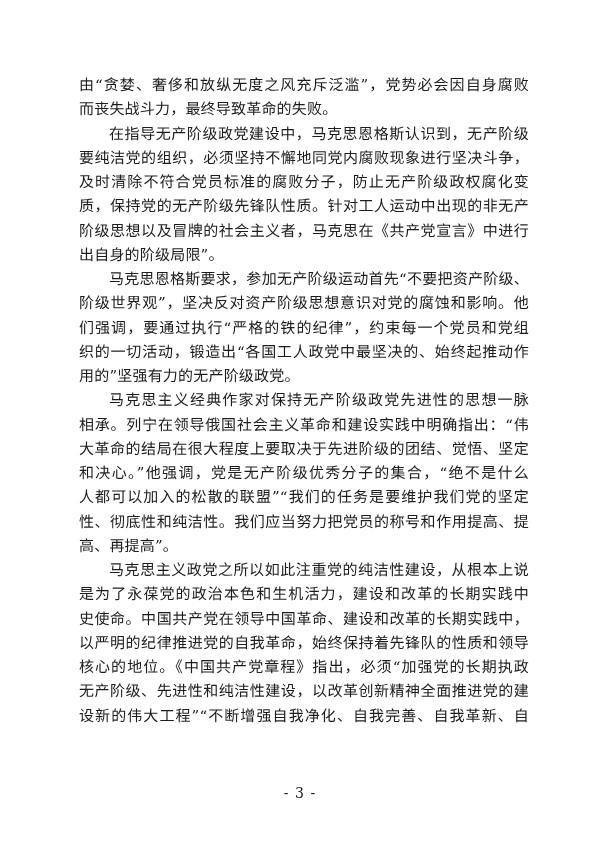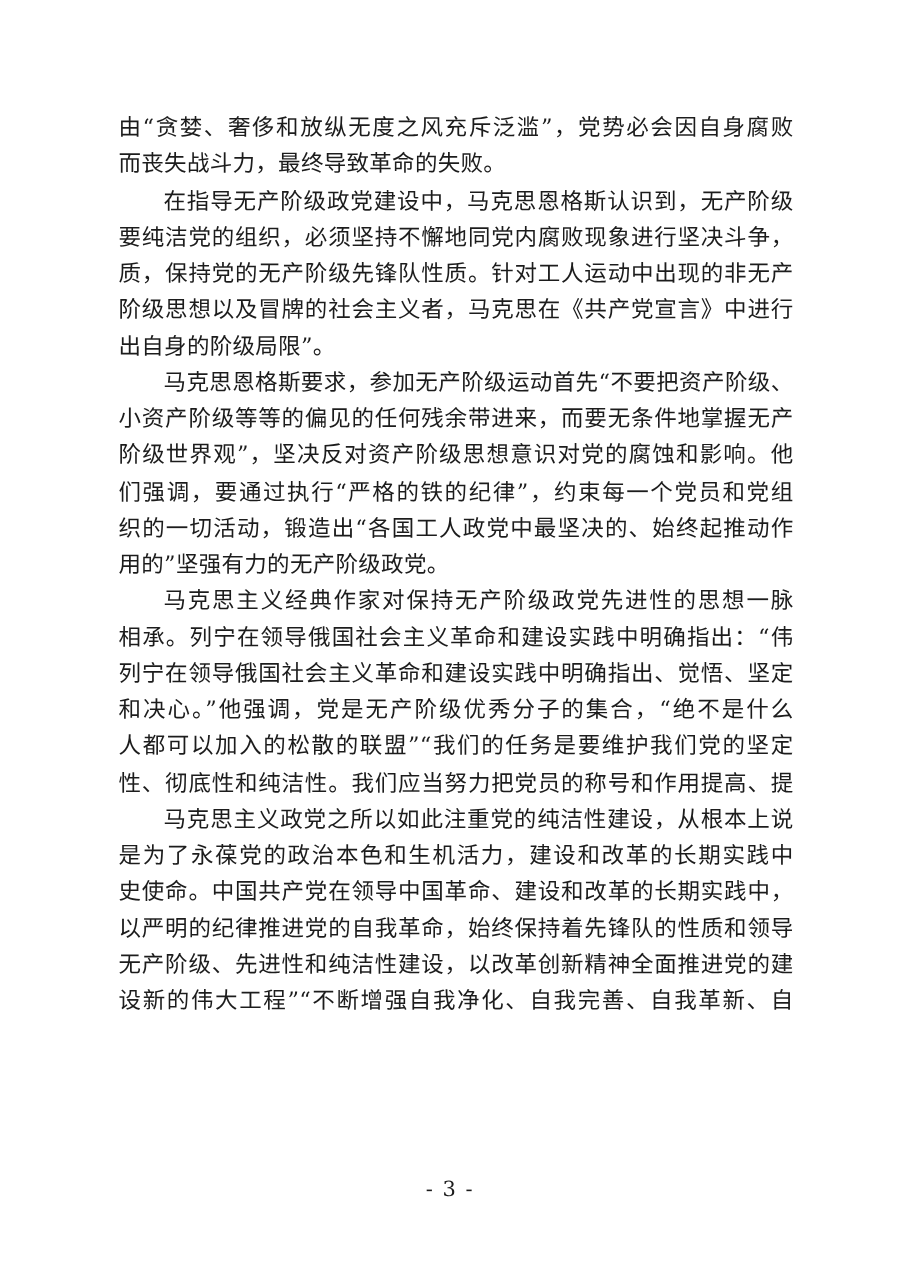--- a/index.html
+++ b/index.html
@@ -64,43 +64,45 @@
 
 <div class="page">
   <div class="text-block">
       <div class="paragraph">
         <div class="line">由“贪婪、奢侈和放纵无度之风充斥泛滥”，党势必会因自身腐败</div>
         <div class="line para-end">而丧失战斗力，最终导致革命的失败。</div>
       </div>
       <div class="paragraph">
         <div class="line indent">在指导无产阶级政党建设中，马克思恩格斯认识到，无产阶级</div>
         <div class="line">要纯洁党的组织，必须坚持不懈地同党内腐败现象进行坚决斗争，</div>
+        <div class="line">及时清除不符合党员标准的腐败分子，防止无产阶级政权腐化变</div>
         <div class="line">质，保持党的无产阶级先锋队性质。针对工人运动中出现的非无产</div>
         <div class="line">阶级思想以及冒牌的社会主义者，马克思在《共产党宣言》中进行</div>
         <div class="line para-end">出自身的阶级局限”。</div>
       </div>
       <div class="paragraph">
         <div class="line indent">马克思恩格斯要求，参加无产阶级运动首先“不要把资产阶级、</div>
-        <div class="line">小资产阶级等等的偏见的任何残余带进来，而要无条件地掌握无产</div>
         <div class="line">阶级世界观”，坚决反对资产阶级思想意识对党的腐蚀和影响。他</div>
         <div class="line">们强调，要通过执行“严格的铁的纪律”，约束每一个党员和党组</div>
         <div class="line">织的一切活动，锻造出“各国工人政党中最坚决的、始终起推动作</div>
         <div class="line para-end">用的”坚强有力的无产阶级政党。</div>
       </div>
       <div class="paragraph">
         <div class="line indent">马克思主义经典作家对保持无产阶级政党先进性的思想一脉</div>
         <div class="line">相承。列宁在领导俄国社会主义革命和建设实践中明确指出：“伟</div>
-        <div class="line">列宁在领导俄国社会主义革命和建设实践中明确指出、觉悟、坚定</div>
+        <div class="line">大革命的结局在很大程度上要取决于先进阶级的团结、觉悟、坚定</div>
         <div class="line">和决心。”他强调，党是无产阶级优秀分子的集合，“绝不是什么</div>
         <div class="line">人都可以加入的松散的联盟”“我们的任务是要维护我们党的坚定</div>
         <div class="line">性、彻底性和纯洁性。我们应当努力把党员的称号和作用提高、提</div>
+        <div class="line para-end">高、再提高”。</div>
       </div>
       <div class="paragraph">
         <div class="line indent">马克思主义政党之所以如此注重党的纯洁性建设，从根本上说</div>
         <div class="line">是为了永葆党的政治本色和生机活力，建设和改革的长期实践中</div>
         <div class="line">史使命。中国共产党在领导中国革命、建设和改革的长期实践中，</div>
         <div class="line">以严明的纪律推进党的自我革命，始终保持着先锋队的性质和领导</div>
+        <div class="line">核心的地位。《中国共产党章程》指出，必须“加强党的长期执政</div>
         <div class="line">无产阶级、先进性和纯洁性建设，以改革创新精神全面推进党的建</div>
         <div class="line">设新的伟大工程”“不断增强自我净化、自我完善、自我革新、自</div>
       </div>
     </div>
   <div class="footer">- 3 -</div>
 </div>
 
 </body></html>

